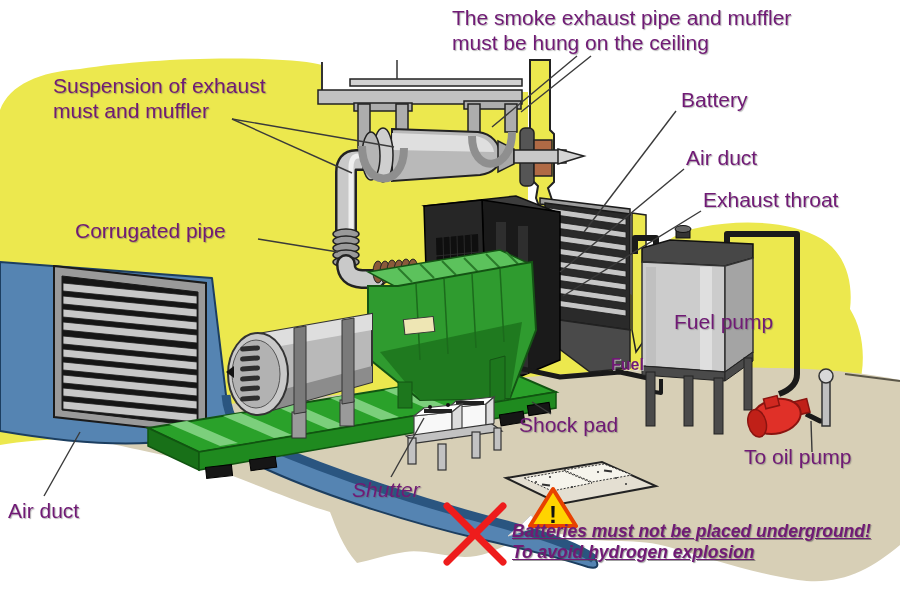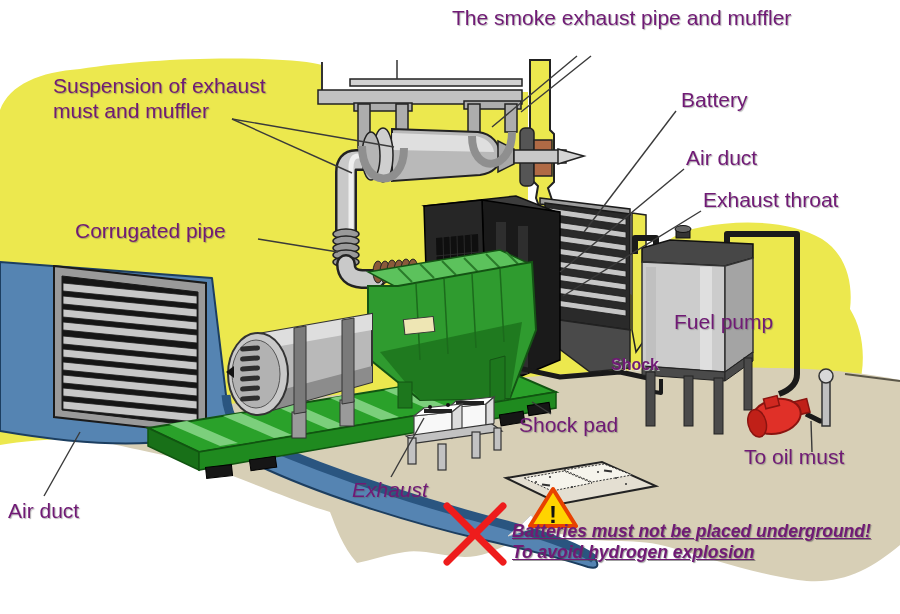--- a/index.html
+++ b/index.html
@@ -329,44 +329,45 @@
     <line x1="701" y1="211" x2="563" y2="296"></line>
     <line x1="551" y1="414" x2="532" y2="402"></line>
     <line x1="391" y1="477" x2="424" y2="418"></line>
     <line x1="44" y1="496" x2="80" y2="432"></line>
     <line x1="812" y1="452" x2="811" y2="421"></line>
   </g>
 </svg>
 
   <div class="lbl" style="left:452px;top:6px;">
     <div>The smoke exhaust pipe and muffler</div>
+    <div>must be hung on the ceiling</div>
   </div>
 
   <div class="lbl" style="left:53px;top:74px;">
     <div>Suspension of exhaust</div>
     <div>must and muffler</div>
   </div>
 
   <div class="lbl" style="left:75px;top:219px;">Corrugated pipe</div>
 
   <div class="lbl" style="left:681px;top:88px;">Battery</div>
 
   <div class="lbl" style="left:686px;top:146px;">Air duct</div>
 
   <div class="lbl" style="left:703px;top:188px;">Exhaust throat</div>
 
   <div class="lbl" style="left:674px;top:310px;">Fuel pump</div>
 
-  <div class="lbl small" style="left:611px;top:356px;">Shock</div>
+  <div class="lbl small" style="left:611px;top:356px;">Fuel</div>
 
   <div class="lbl" style="left:519px;top:413px;">Shock pad</div>
 
-  <div class="lbl italic" style="left:352px;top:478px;">Exhaust</div>
+  <div class="lbl italic" style="left:352px;top:478px;">Shutter</div>
 
   <div class="lbl" style="left:8px;top:499px;">Air duct</div>
 
-  <div class="lbl" style="left:744px;top:445px;">To oil must</div>
+  <div class="lbl" style="left:744px;top:445px;">To oil pump</div>
 
   <div class="lbl warning" style="left:512px;top:521px;">
     <div>Batteries must not be placed underground!</div>
     <div>To avoid hydrogen explosion</div>
   </div>
 </div>
 
 </body></html>

